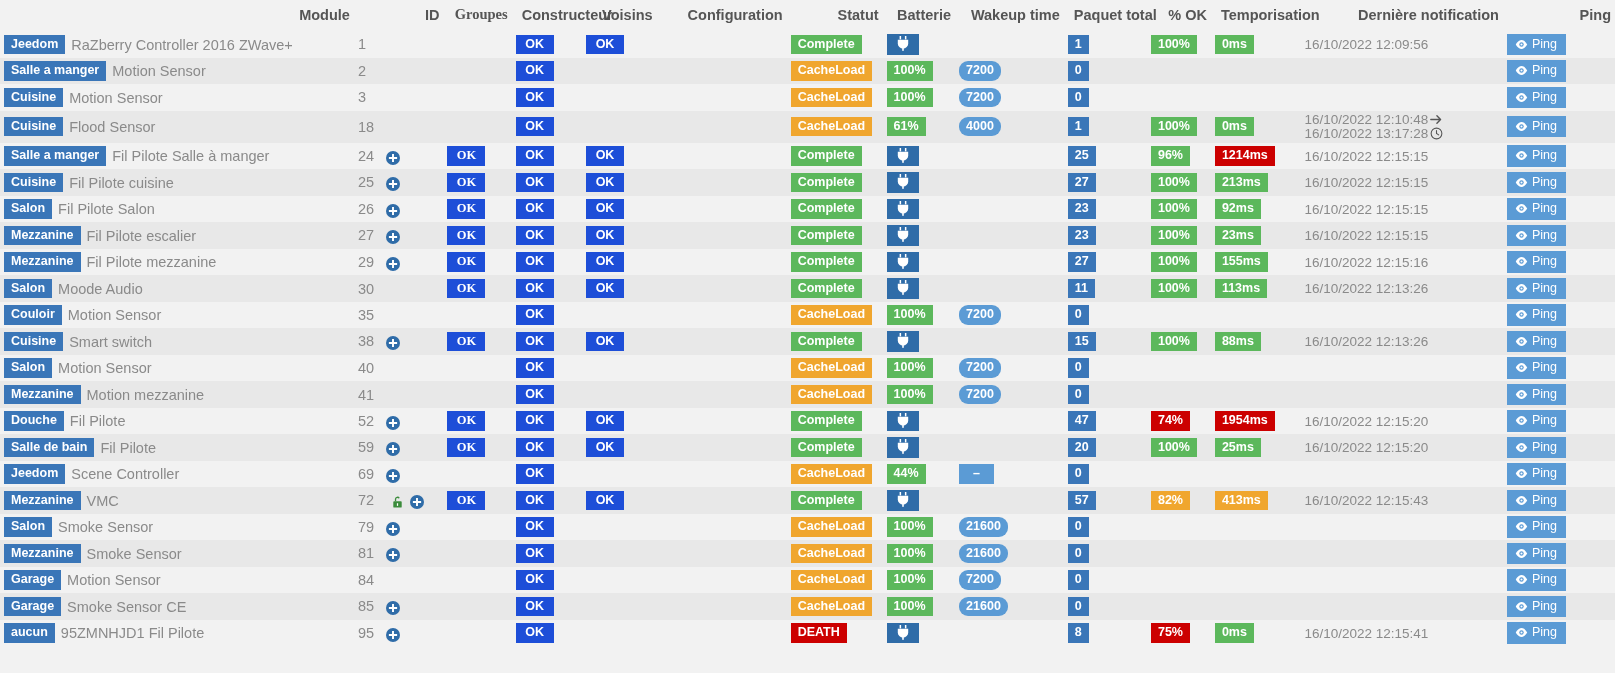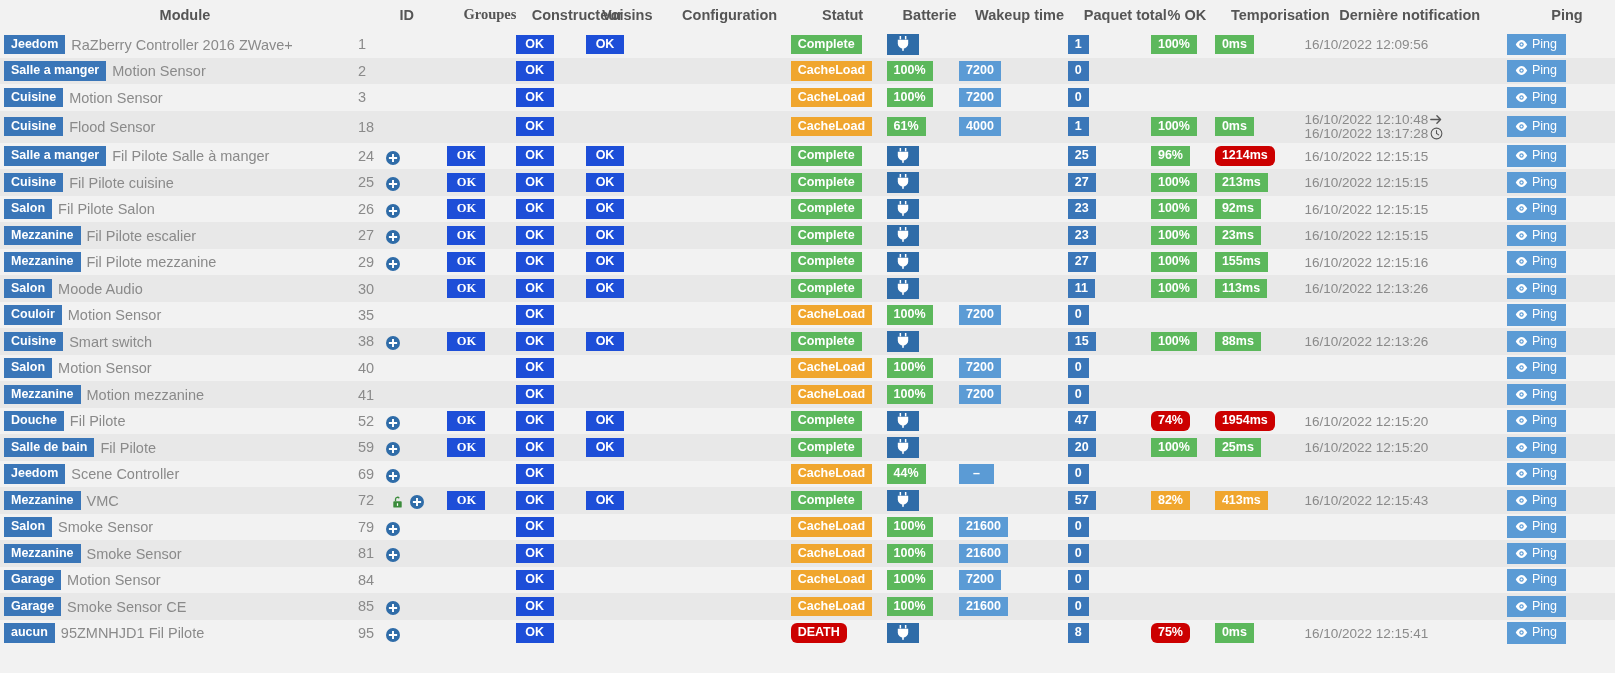--- a/index.html
+++ b/index.html
@@ -11,26 +11,26 @@
     overflow: hidden;
   }
   #zwave-table {
     width: 1615px;
     border-collapse: collapse;
     table-layout: fixed;
     font-size: 13.5px;
     color: #888888;
   }
   #zwave-table thead th {
-    text-align: center;
+    text-align: right;
     font-size: 14.5px;
     font-weight: bold;
     color: #555555;
     background: #f2f2f2;
-    padding: 6px 4px 8px 20px;
+    padding: 6px 4px 8px 10px;
     height: 28px;
     vertical-align: middle;
     white-space: nowrap;
   }
   #zwave-table tbody tr { height: 26.5px; }
   #zwave-table tbody tr.odd  { background: #f2f2f2; }
   #zwave-table tbody tr.even { background: #e8e8e8; }
   #zwave-table tbody td {
     padding: 2px 4px;
     vertical-align: middle;
@@ -62,23 +62,23 @@
     font-weight: bold;
     color: #ffffff;
     line-height: 1;
     text-align: center;
     vertical-align: middle;
     white-space: nowrap;
   }
   .badge-room    { background: #3a76b8; min-width: 40px; margin-right: 6px; }
   .badge-success { background: #5cb85c; }
   .badge-warning { background: #f0a62e; }
-  .badge-danger  { background: #cc0000; border-radius: 6px; }
+  .badge-danger  { background: #cc0000; }
   .badge-info    { background: #3a76b8; }
-  .badge-light   { background: #5b9bd5; }
+  .badge-light   { background: #5b9bd5; border-radius: 9px; }
   .badge-ok      { background: #1d4ed8; min-width: 38px; }
 
   .module-name {
     color: #8a8a8a;
     font-size: 14.5px;
     vertical-align: middle;
   }
   .id-num {
     color: #8a8a8a;
     font-size: 14.5px;

